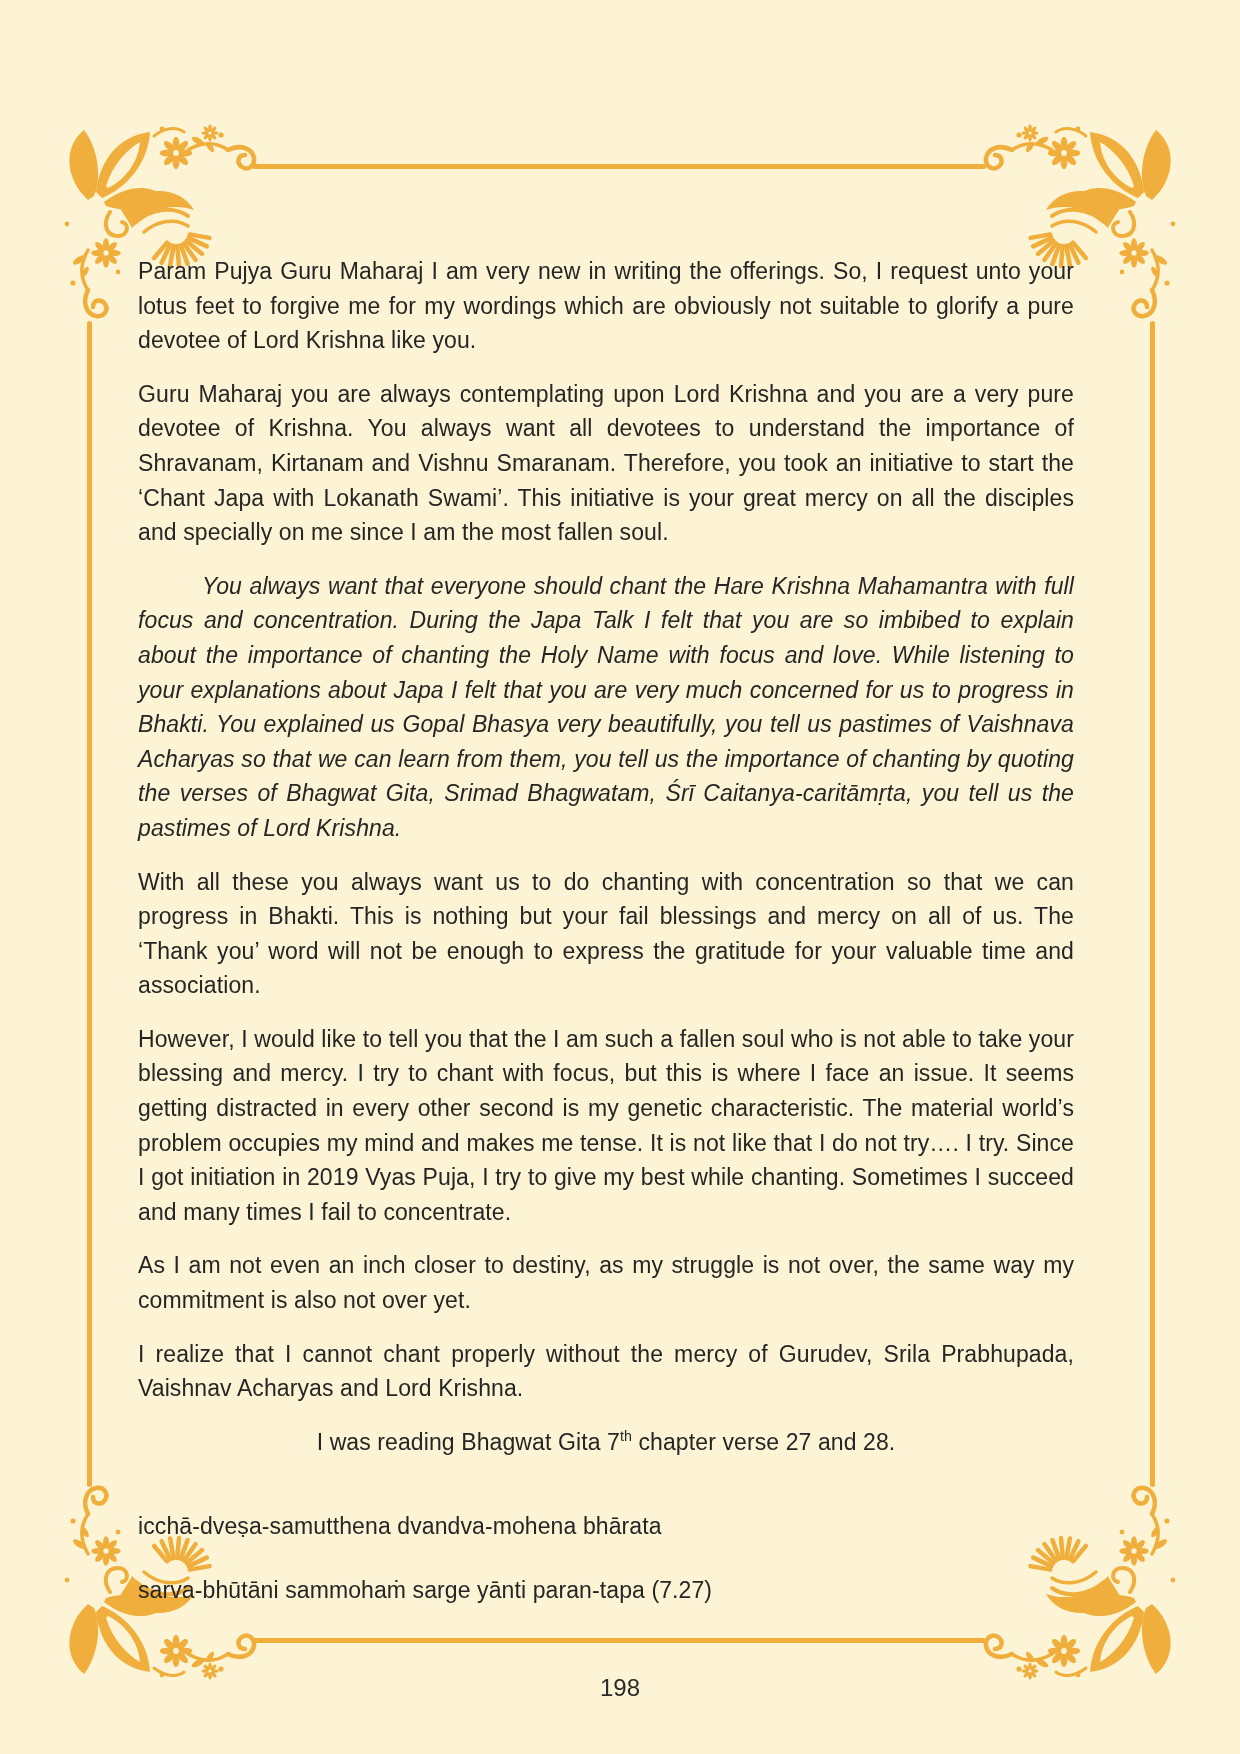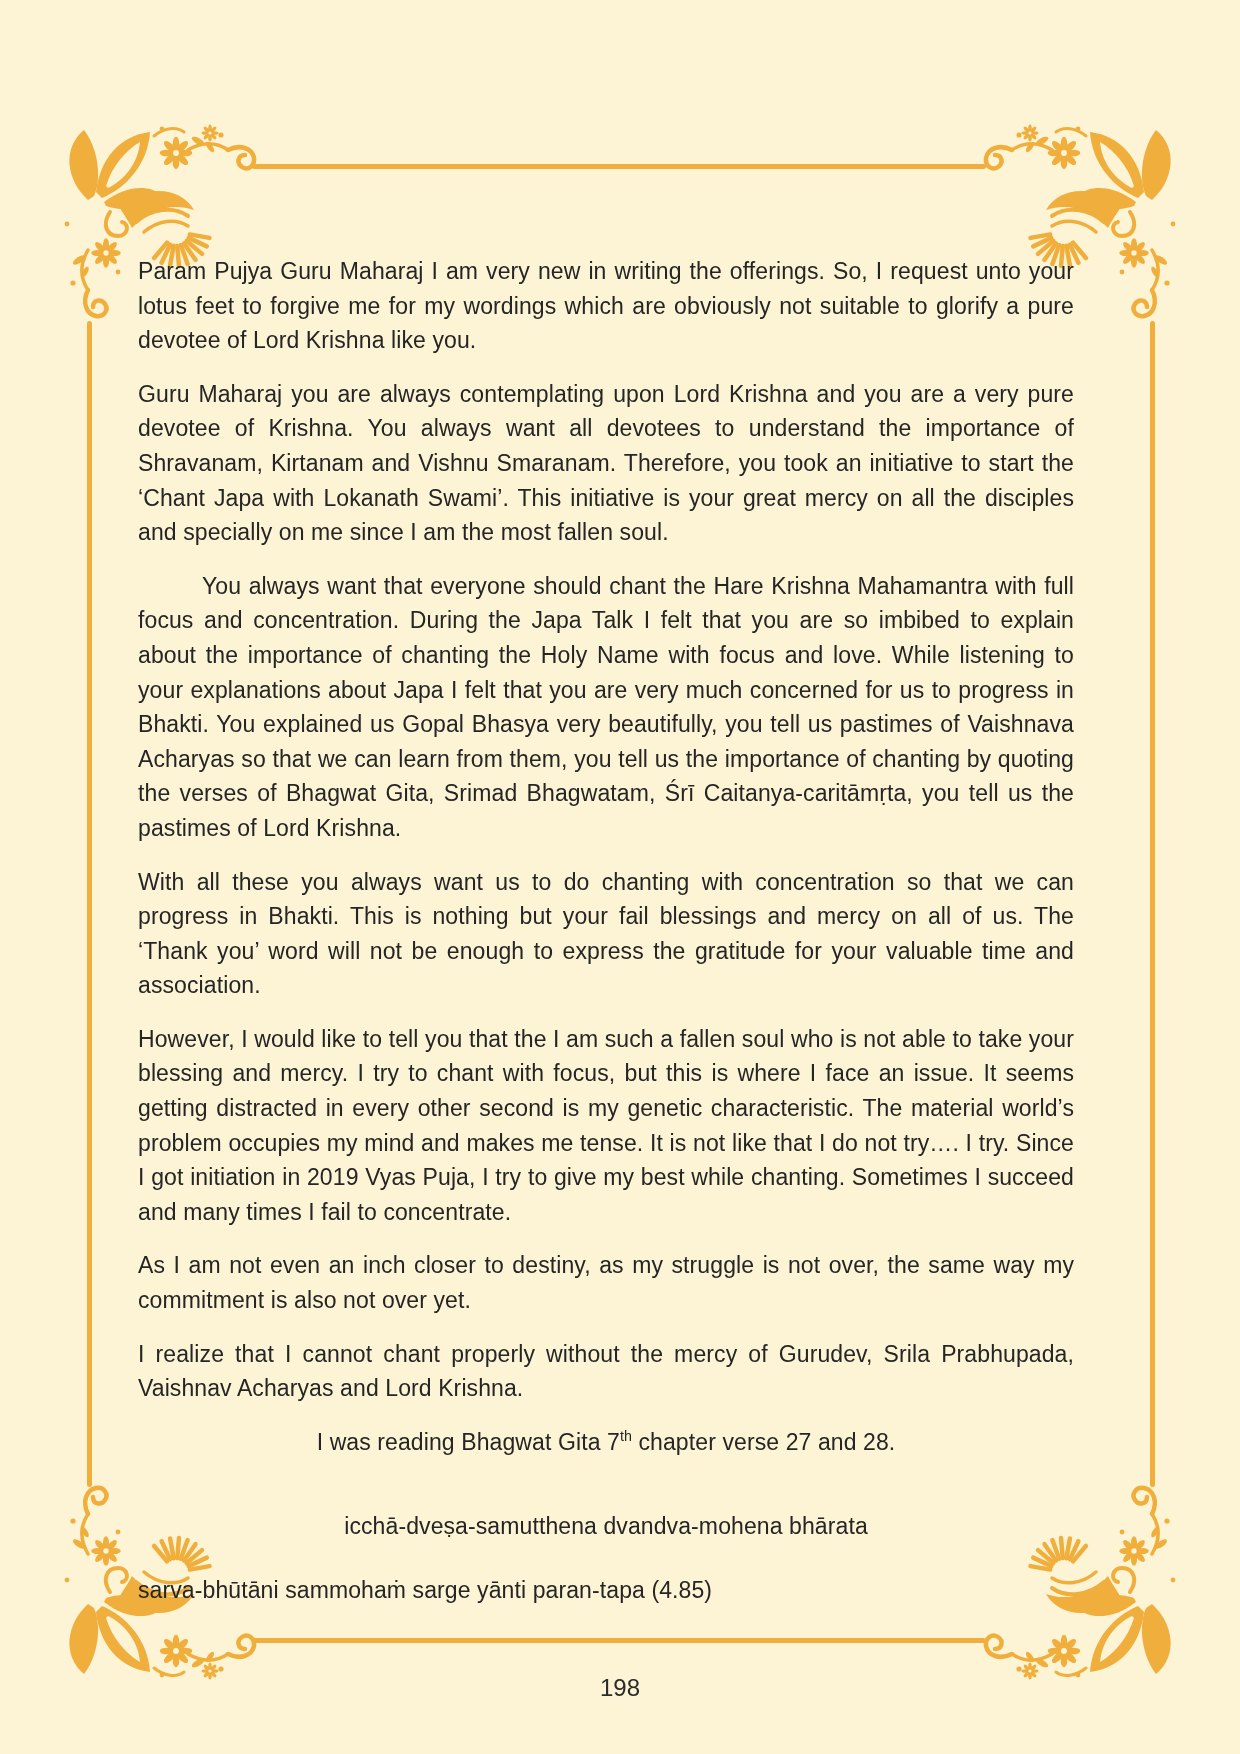--- a/index.html
+++ b/index.html
@@ -32,25 +32,25 @@
     position:absolute;
     left:138px; top:226px; width:936px;
   }
   .content p {
     margin:0 0 19px 0;
     font-size:23px;
     line-height:34.6px;
     text-align:justify;
     letter-spacing:0.1px;
   }
-  p.indent { text-indent:64px; }
+  p.indent { text-indent:64px;font-style:italic; }
   p.gita-ref { text-align:center; }
   p.gita-ref sup { font-size:0.62em; line-height:0; }
   p.verse { text-align:left; margin-bottom:29px; }
-  p.verse.first { margin-top:50px;text-align:center; }
+  p.verse.first { margin-top:50px; }
 
   .page-number {
     position:absolute; left:0; top:1646px; width:100%;
     text-align:center; font-size:24px; color:#2b2b2b;
   }
 </style>
 </head>
 <body>
 
 <div class="page">
@@ -150,17 +150,17 @@
   <main class="content">
     <p>Param Pujya Guru Maharaj I am very new in writing the offerings. So, I request unto your lotus feet to forgive me for my wordings which are obviously not suitable to glorify a pure devotee of Lord Krishna like you.</p>
     <p>Guru Maharaj you are always contemplating upon Lord Krishna and you are a very pure devotee of Krishna. You always want all devotees to understand the importance of Shravanam, Kirtanam and Vishnu Smaranam. Therefore, you took an initiative to start the ‘Chant Japa with Lokanath Swami’. This initiative is your great mercy on all the disciples and specially on me since I am the most fallen soul.</p>
     <p class="indent">You always want that everyone should chant the Hare Krishna Mahamantra with full focus and concentration. During the Japa Talk I felt that you are so imbibed to explain about the importance of chanting the Holy Name with focus and love. While listening to your explanations about Japa I felt that you are very much concerned for us to progress in Bhakti. You explained us Gopal Bhasya very beautifully, you tell us pastimes of Vaishnava Acharyas so that we can learn from them, you tell us the importance of chanting by quoting the verses of Bhagwat Gita, Srimad Bhagwatam, Śrī Caitanya-caritāmṛta, you tell us the pastimes of Lord Krishna.</p>
     <p>With all these you always want us to do chanting with concentration so that we can progress in Bhakti. This is nothing but your fail blessings and mercy on all of us. The ‘Thank you’ word will not be enough to express the gratitude for your valuable time and association.</p>
     <p>However, I would like to tell you that the I am such a fallen soul who is not able to take your blessing and mercy. I try to chant with focus, but this is where I face an issue. It seems getting distracted in every other second is my genetic characteristic. The material world’s problem occupies my mind and makes me tense. It is not like that I do not try…. I try. Since I got initiation in 2019 Vyas Puja, I try to give my best while chanting.  Sometimes I succeed and many times I fail to concentrate.</p>
     <p>As I am not even an inch closer to destiny, as my struggle is not over, the same way my commitment is also not over yet.</p>
     <p>I realize that I cannot chant properly without the mercy of Gurudev, Srila Prabhupada, Vaishnav Acharyas and Lord Krishna.</p>
     <p class="gita-ref"><span>I was reading Bhagwat Gita 7</span><sup>th</sup><span> chapter verse 27 and 28.</span></p>
     <p class="verse first">icchā-dveṣa-samutthena dvandva-mohena bhārata</p>
-    <p class="verse">sarva-bhūtāni sammohaṁ sarge yānti paran-tapa (4.85)</p>
+    <p class="verse">sarva-bhūtāni sammohaṁ sarge yānti paran-tapa (7.27)</p>
   </main>
 
   <div class="page-number">198</div>
 </div>
 
 </body></html>

